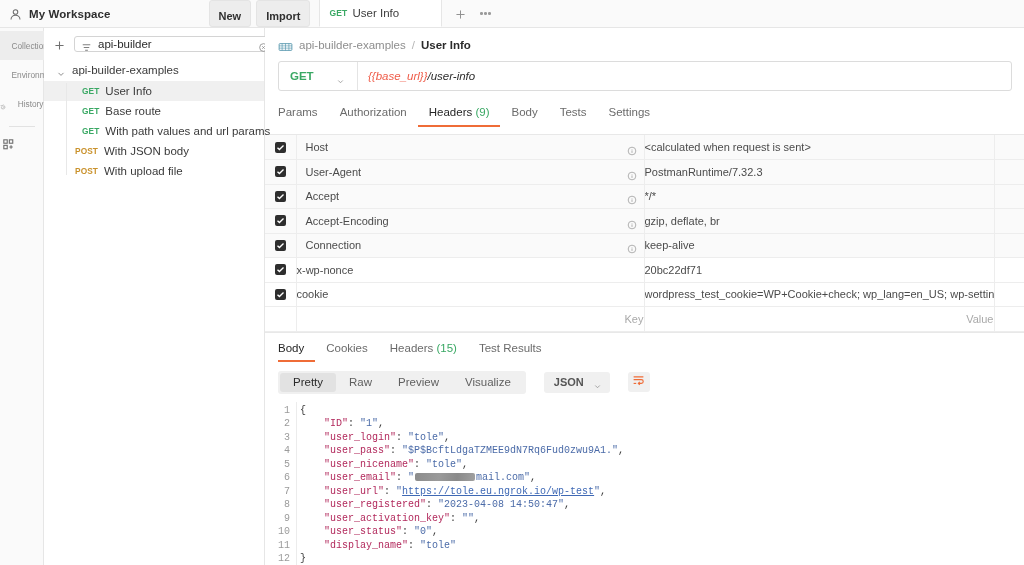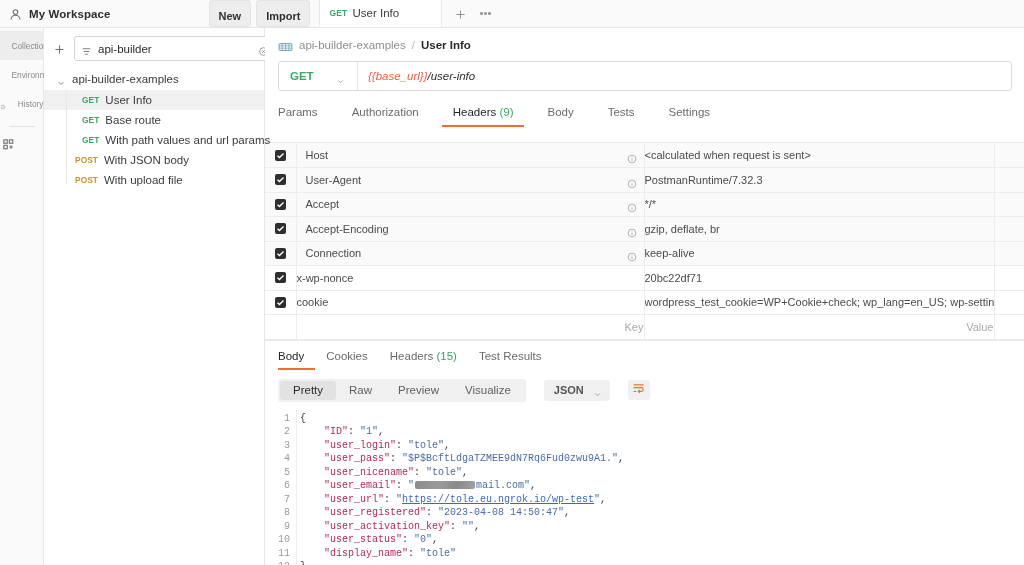--- a/index.html
+++ b/index.html
@@ -70,21 +70,21 @@
   .sidebar {
     width: 221px; flex: 0 0 221px;
     background: #ffffff; border-right: 1px solid #e6e6e6;
     display: flex; flex-direction: column;
   }
   .sb-search-row { display: flex; align-items: center; gap: 8px; padding: 8px 7px 7px 9px; }
   .sb-plus { width: 13px; height: 13px; color: #6f6f6f; flex: 0 0 13px; cursor: pointer; }
   .sb-input-wrap {
     flex: 1; display: flex; align-items: center; gap: 6px;
     border: 1px solid #d4d4d4; border-radius: 3px; background: #fff;
-    height: 25px; padding: 0 5px 0 6px;
+    height: 16px; padding: 0 5px 0 6px;
   }
   .filter-ico { width: 11px; height: 11px; color: #707070; flex: 0 0 11px; }
   .sb-input {
     flex: 1; border: none; outline: none; font-size: 11.5px; color: #2b2b2b;
     font-family: "Liberation Sans", sans-serif; background: transparent; padding: 0;
   }
   .clear-ico { width: 11px; height: 11px; color: #8a8a8a; flex: 0 0 11px; cursor: pointer; }
   .sb-dots { flex: 0 0 auto; cursor: pointer; }
 
   .coll-header {
@@ -131,22 +131,22 @@
   .method-chev { width: 9px; height: 9px; color: #909090; }
   .url-field {
     flex: 1; display: flex; align-items: center; padding-left: 10px;
     font-size: 11.5px; font-family: "Liberation Sans", sans-serif;
     white-space: nowrap; overflow: hidden; font-style: italic;
   }
   .var-red { color: #ef5b48; }
   .url-rest { color: #2e2e2e; }
 
   .req-tabs {
-    display: flex; align-items: flex-end; gap: 12px;
-    padding: 0 0 16px 13px; margin-top: 14px;
+    display: flex; align-items: flex-end; gap: 0;
+    padding: 0 0 8px 13px; margin-top: 14px;
     border-bottom: 1px solid #e8e8e8;
   }
   .rtab {
     font-size: 11.5px; color: #6b6b6b; padding: 0 11px 7px; cursor: pointer;
     border-bottom: 2px solid transparent; position: relative; top: 1px;
   }
   .rtab:first-child { padding-left: 0; }
   .rtab.active { color: #262626; border-bottom-color: #ef6c37; font-weight: 400; }
   .rtab .cnt { color: #3aa864; }
 

